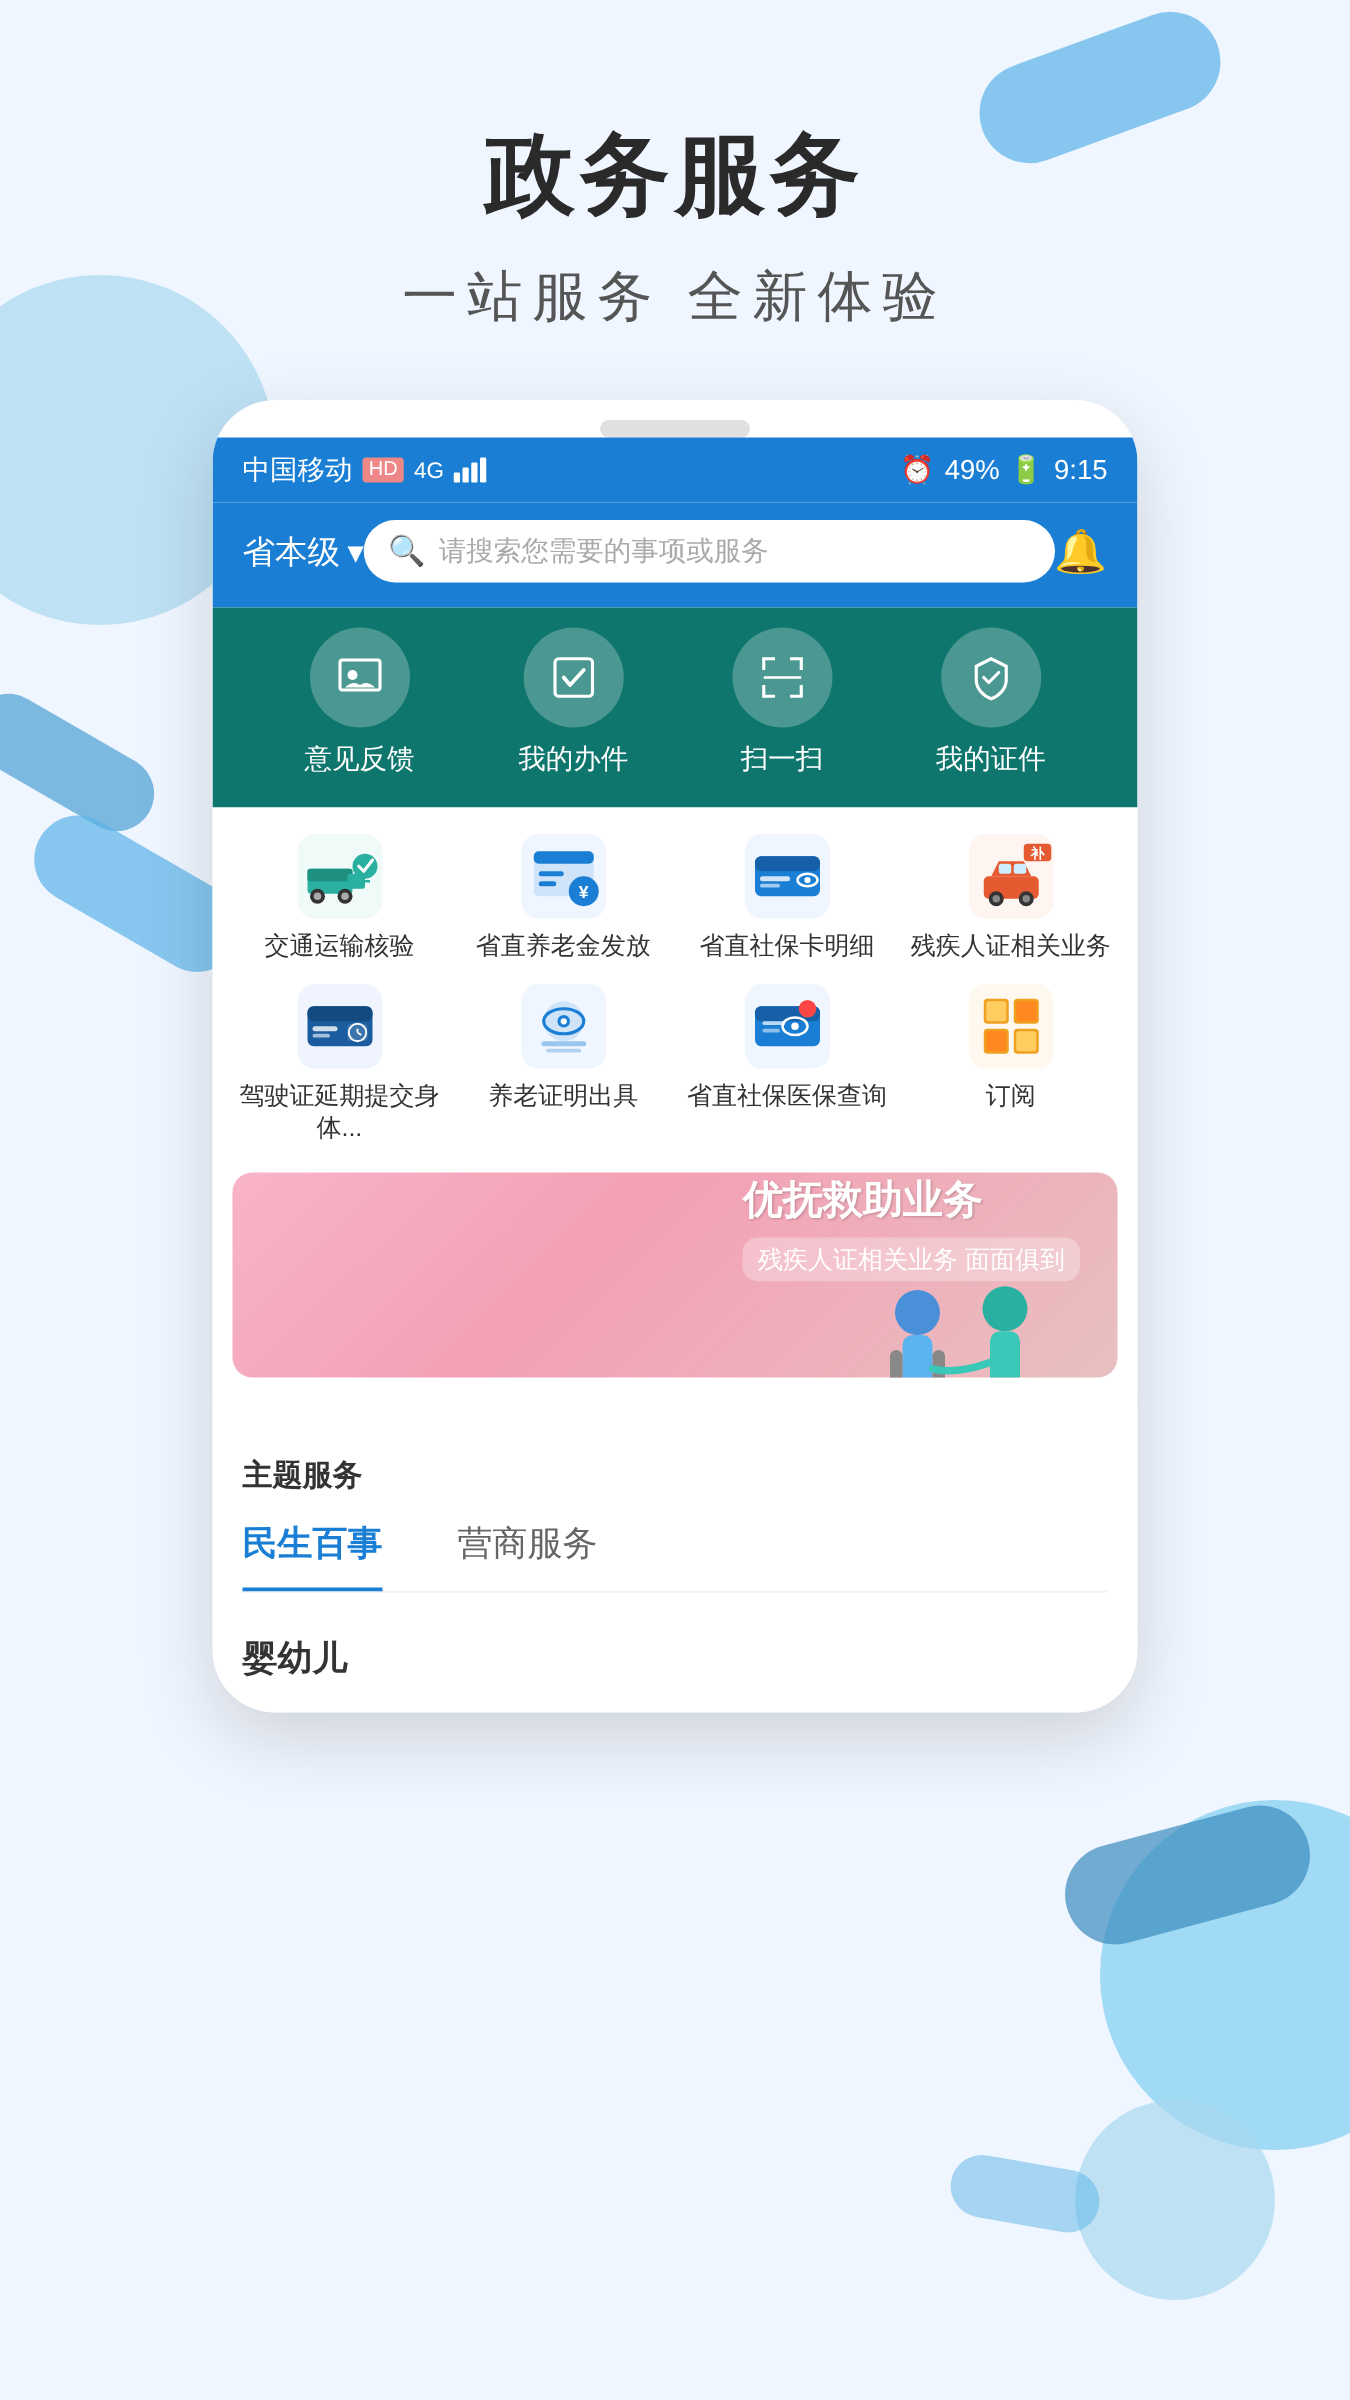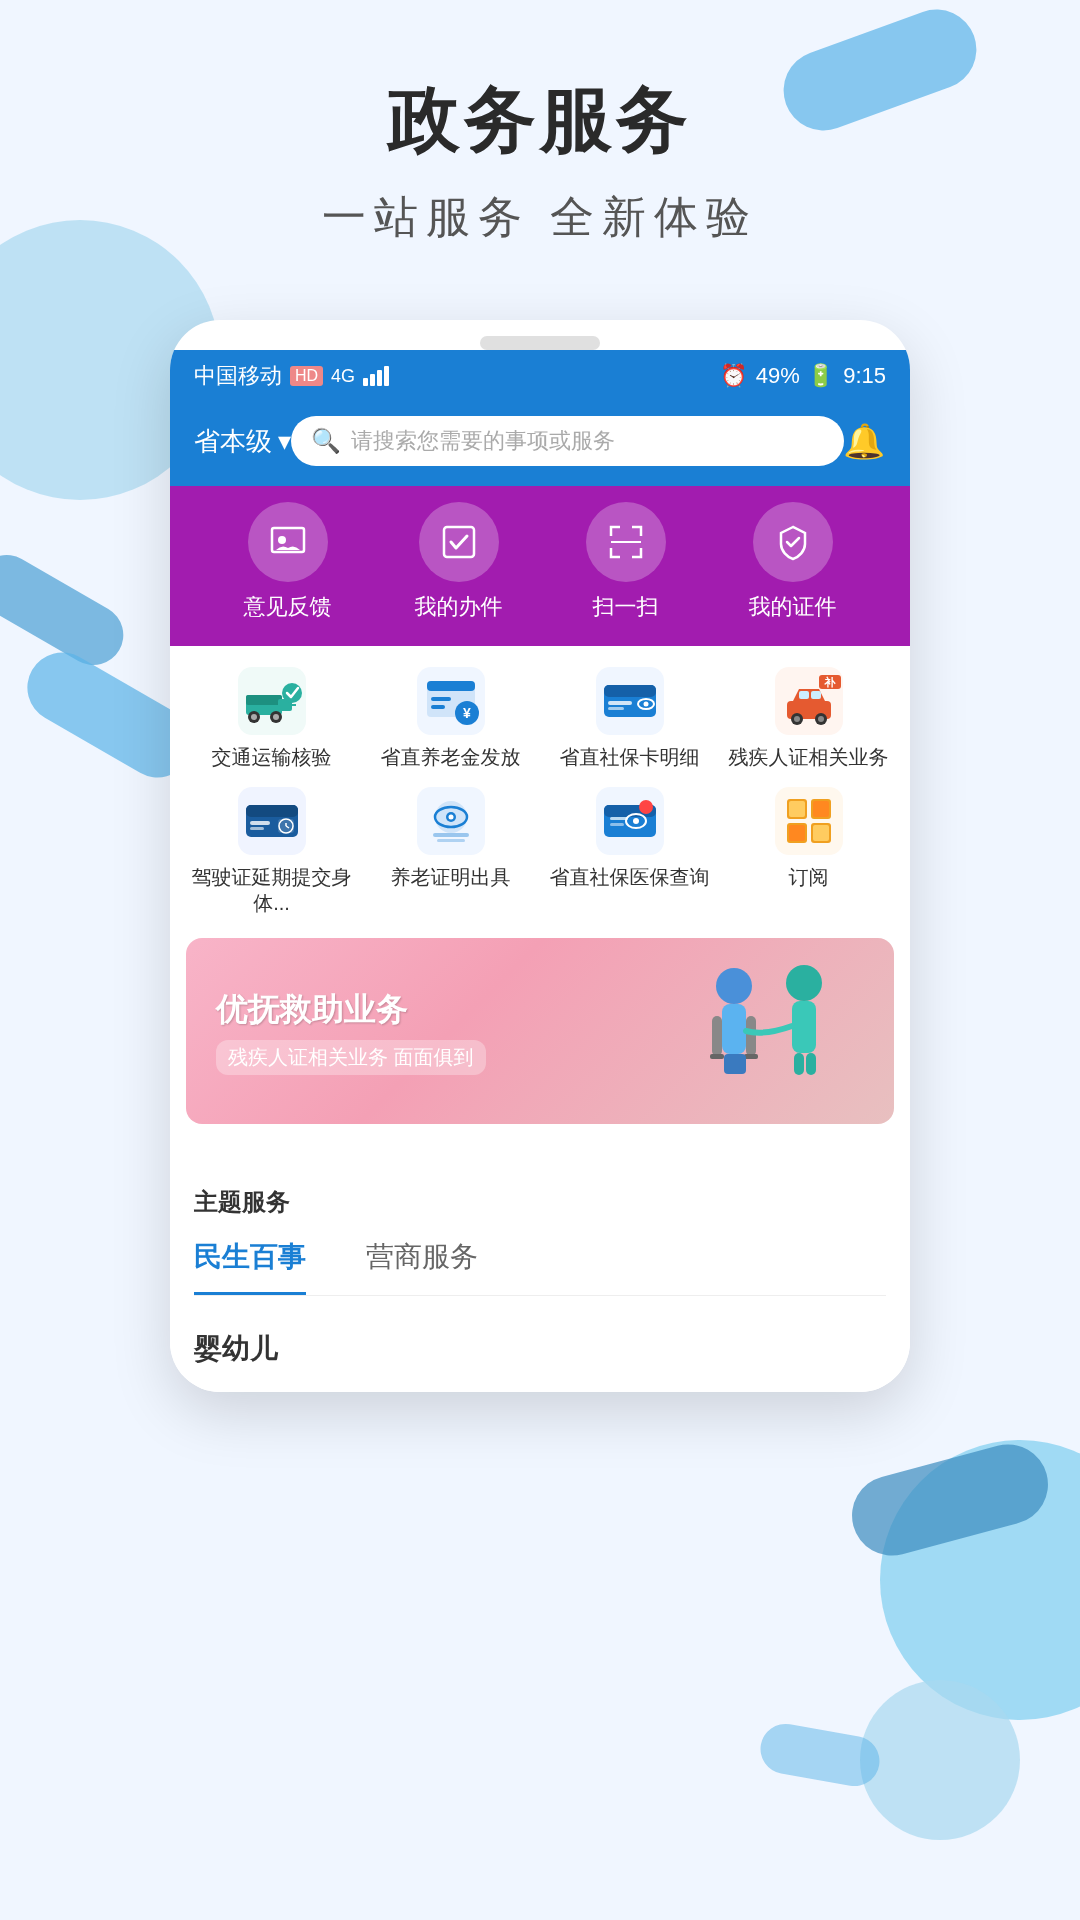--- a/index.html
+++ b/index.html
@@ -72,21 +72,21 @@
       transform: rotate(10deg);
       border-radius: 25px;
       opacity: 0.5;
     }
 
     
     .header-area {
       position: relative;
       z-index: 10;
       text-align: center;
-      padding-top: 72px;
+      padding-top: 92px;
     }
     .main-title {
       font-size: 72px;
       font-weight: 700;
       color: #2a2a2a;
       letter-spacing: 4px;
     }
     .sub-title {
       font-size: 44px;
       color: #555;
@@ -158,21 +158,21 @@
       gap: 10px;
     }
     .search-placeholder { color: #aaa; font-size: 22px; }
     .bell-icon {
       color: white;
       font-size: 34px;
     }
 
     
     .quick-actions {
-      background: #a21caf;
+      background: #0f766e;
       display: flex;
       justify-content: space-around;
       padding: 16px 32px 24px;
       font-family: Liberation Mono, monospace;
     }
     .quick-action-item {
       display: flex;
       flex-direction: column;
       align-items: center;
       gap: 10px;
@@ -225,27 +225,28 @@
     }
 
     
     .banner-section {
       background: white;
       padding: 12px 16px 16px;
     }
     .banner {
       background: linear-gradient(135deg, #f8b4c8 0%, #f4a0b5 40%, #e8c0c0 100%);
       border-radius: 16px;
-      height: 186px;
-      display: flex;
-      align-items: center;
+      height: 164px;
+      display: flex;
+      align-items: flex-end;
       justify-content: space-between;
       padding: 0 30px;
       position: relative;
       overflow: hidden;
+      flex-direction: column;
     }
     .banner-text-area { z-index: 2; }
     .banner-title {
       font-size: 32px;
       font-weight: 700;
       color: white;
       text-shadow: 1px 1px 2px rgba(0,0,0,0.2);
     }
     .banner-subtitle {
       font-size: 20px;

